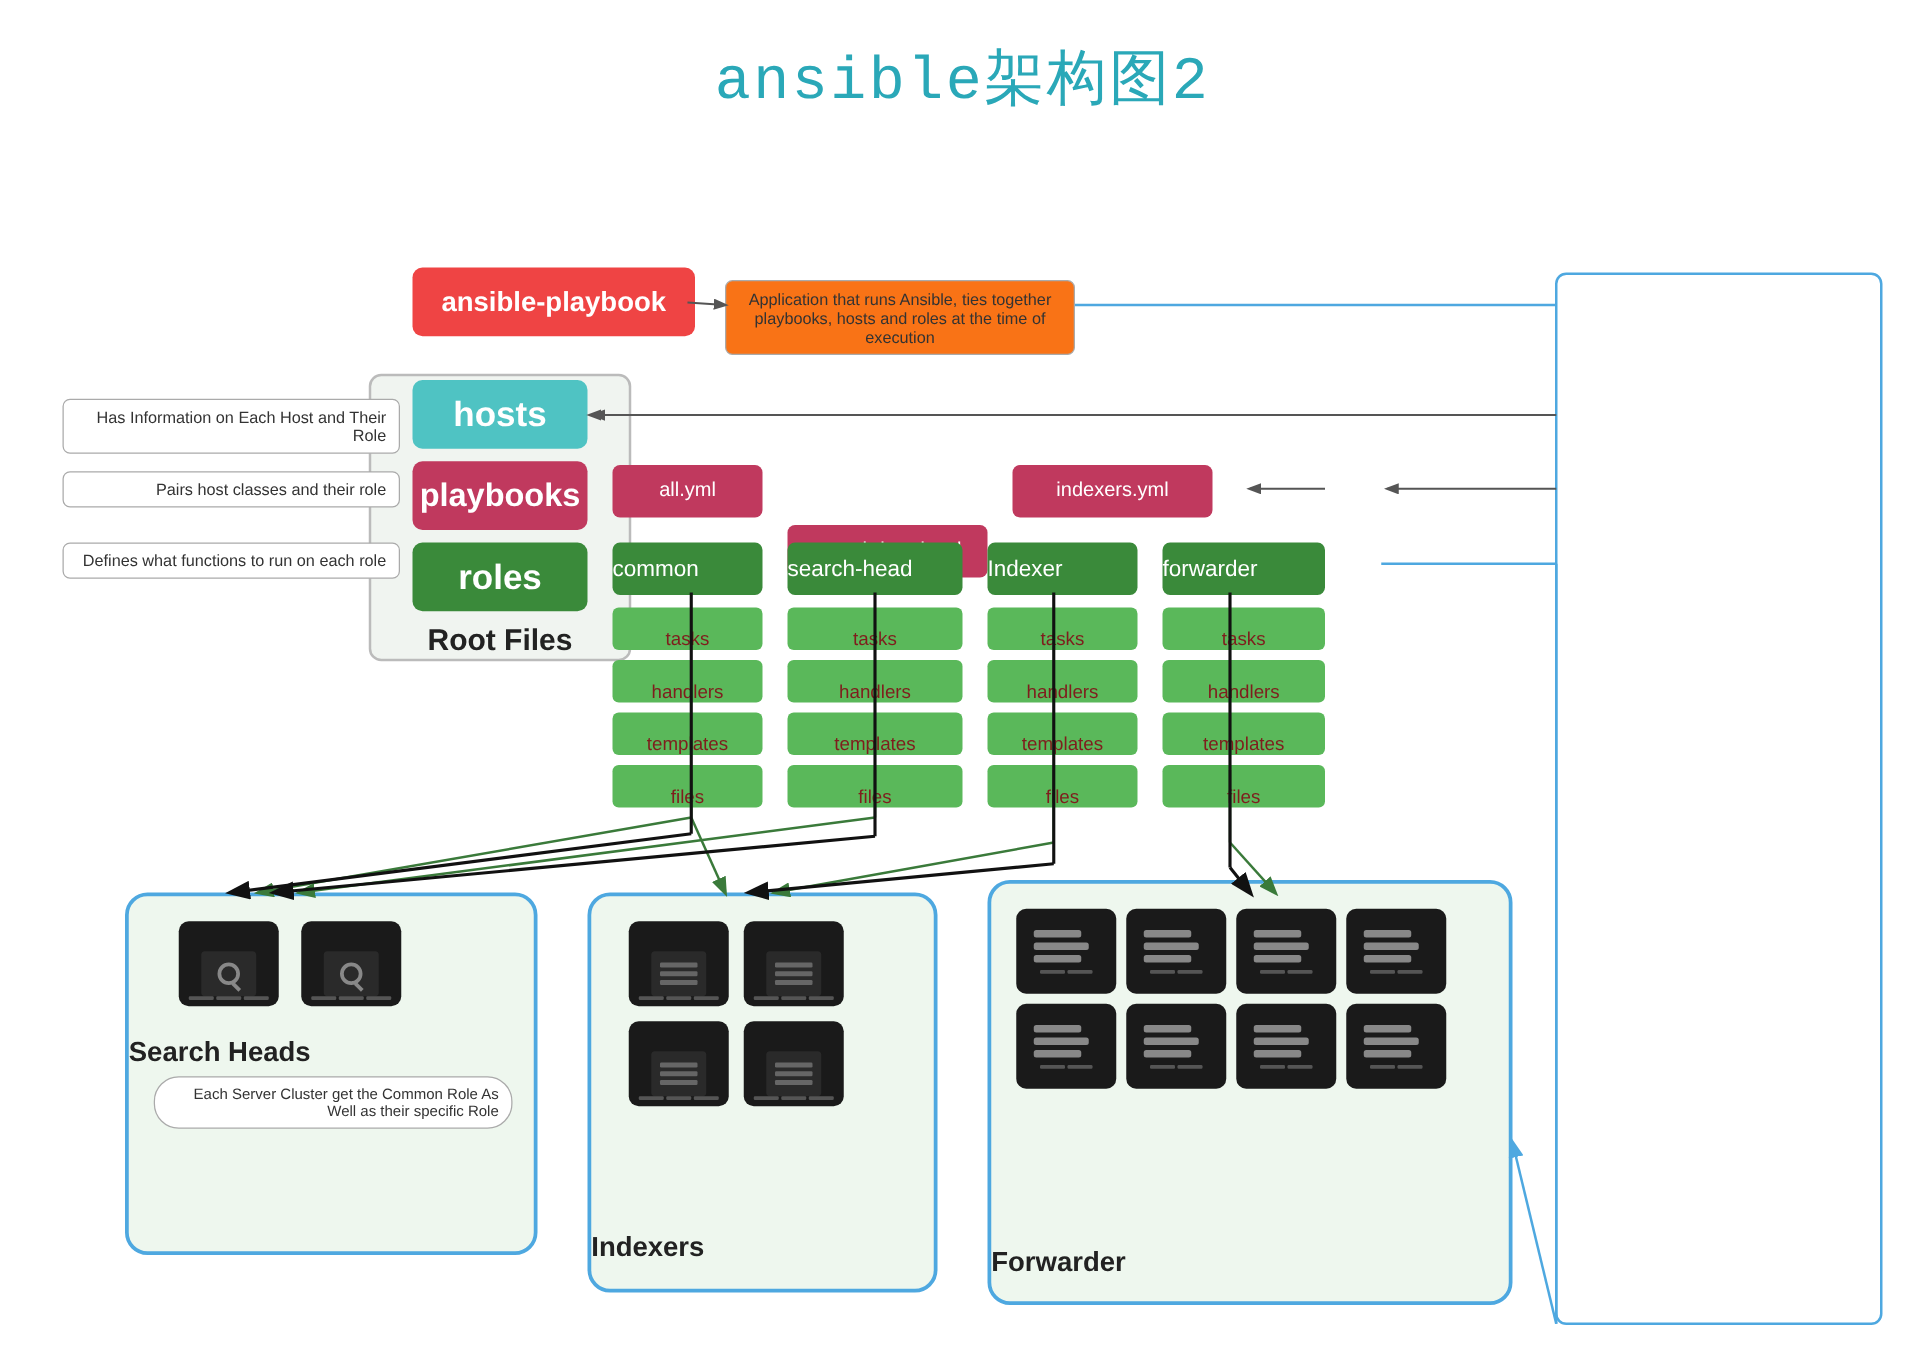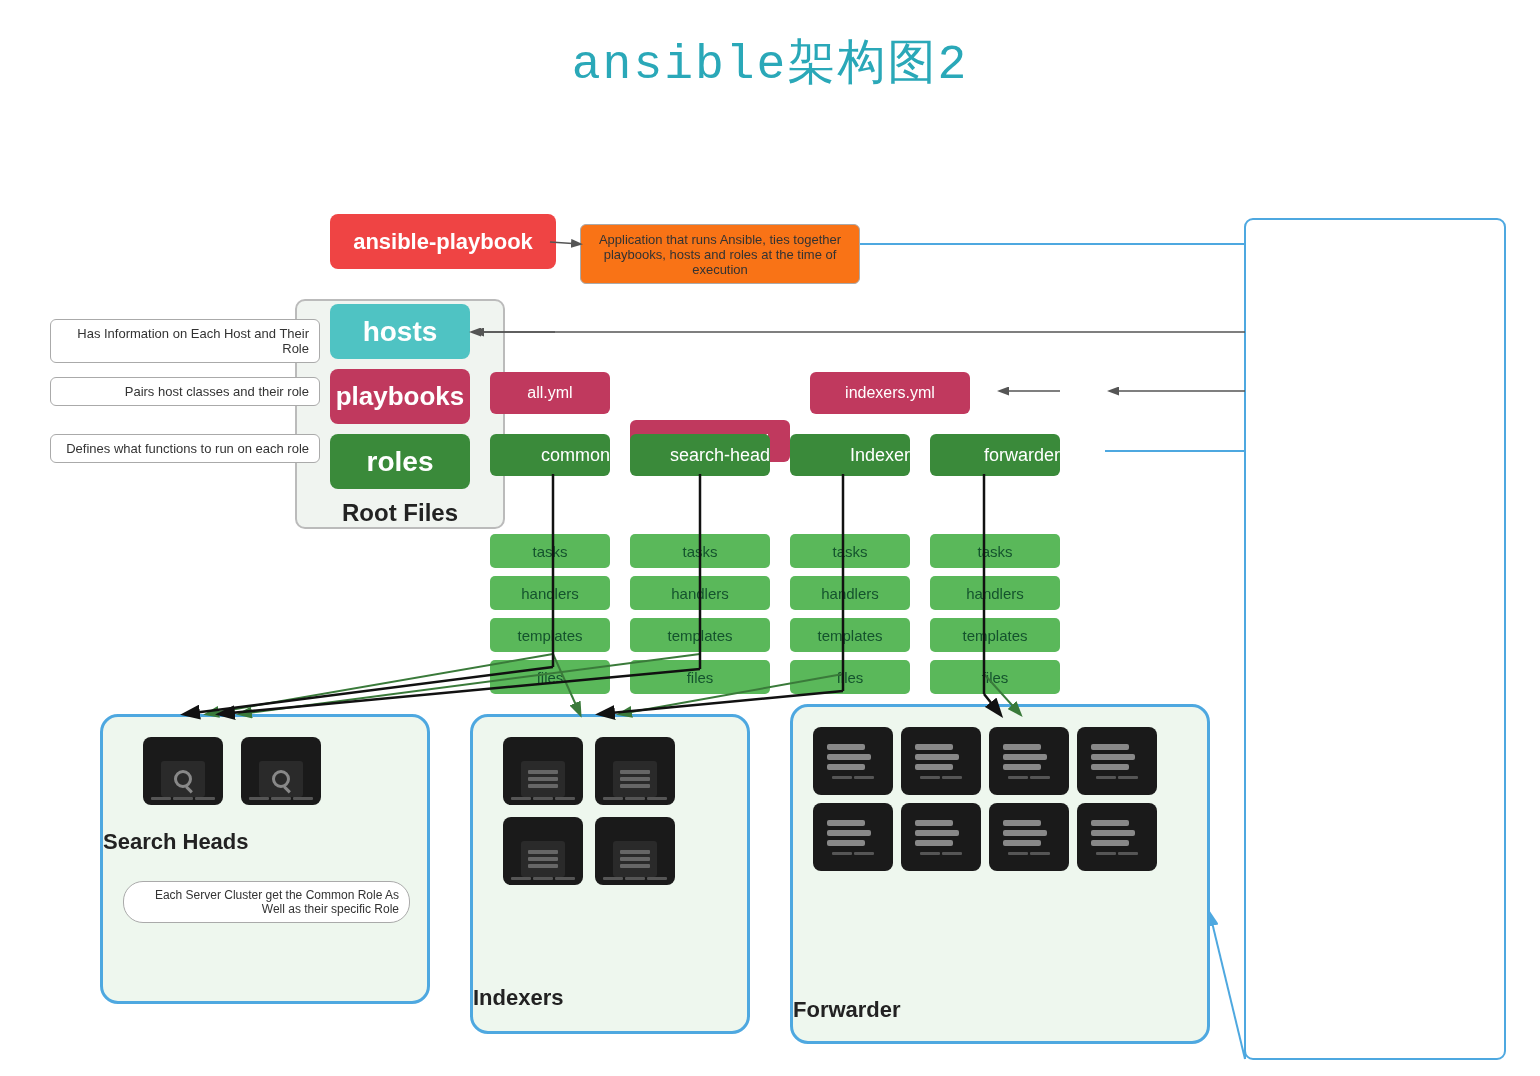--- a/index.html
+++ b/index.html
@@ -122,34 +122,33 @@
     
     .box-role-header {
       background: #3a8a3a;
       color: #fff;
       font-size: 18px;
       height: 42px;
       border-radius: 6px;
       position: absolute;
       display: flex;
       align-items: center;
-      justify-content: flex-end;
+      justify-content: flex-start;
     }
     
     .box-sub {
       background: #5ab85a;
-      color: #14532d;
+      color: #7f1d1d;
       font-size: 15px;
       height: 34px;
       border-radius: 5px;
       position: absolute;
       display: flex;
-      align-items: center;
+      align-items: flex-end;
       justify-content: center;
-      margin-top: 48px;
     }
     
     .cluster-box {
       position: absolute;
       border: 3px solid #4ea8e0;
       border-radius: 18px;
       background: #eef7ee;
     }
     .cluster-title {
       position: absolute;
@@ -470,21 +469,21 @@
         <div class="dots">
             <div class="dot"></div>
             <div class="dot"></div>
             <div class="dot"></div>
           </div>
       </div>
     </div>
     <div class="cluster-title" style="top:112px;left:0;right:0;">
       <span>Search Heads</span>
     </div>
-    <div class="info-box" style="position:absolute;left:20px;top:164px;width:287px;font-size:12px;border-radius:20px;">
+    <div class="info-box" style="position:absolute;left:20px;top:144px;width:287px;font-size:12px;border-radius:20px;">
       <span>Each Server Cluster get the Common Role As Well as their specific Role</span>
     </div>
   </div>
 
   <div class="cluster-box" style="left:470px;top:600px;width:280px;height:320px;">
     <div style="position:absolute;top:20px;left:30px;display:grid;grid-template-columns:1fr 1fr;gap:12px;">
       <div class="server-icon">
         <div class="idx-screen">
           <div class="idx-line"></div>
             <div class="idx-line"></div>

